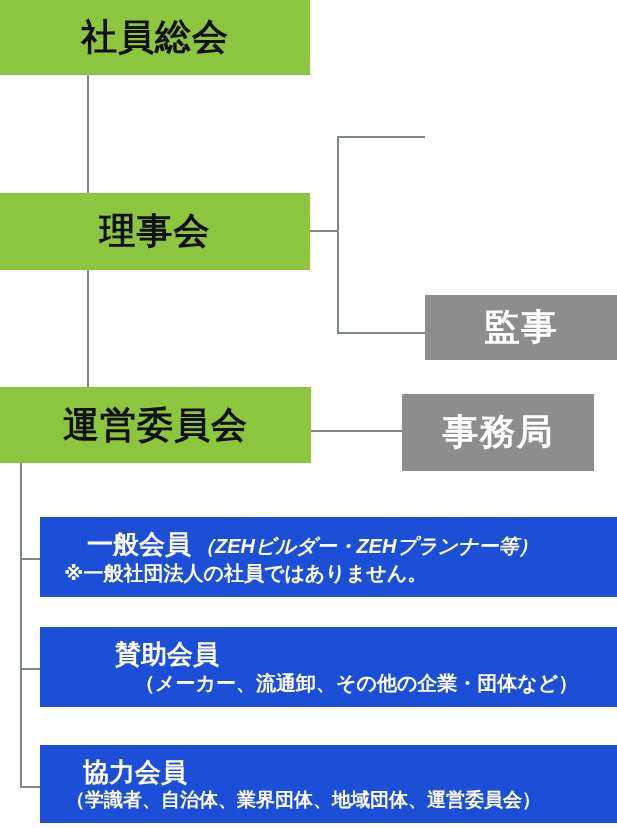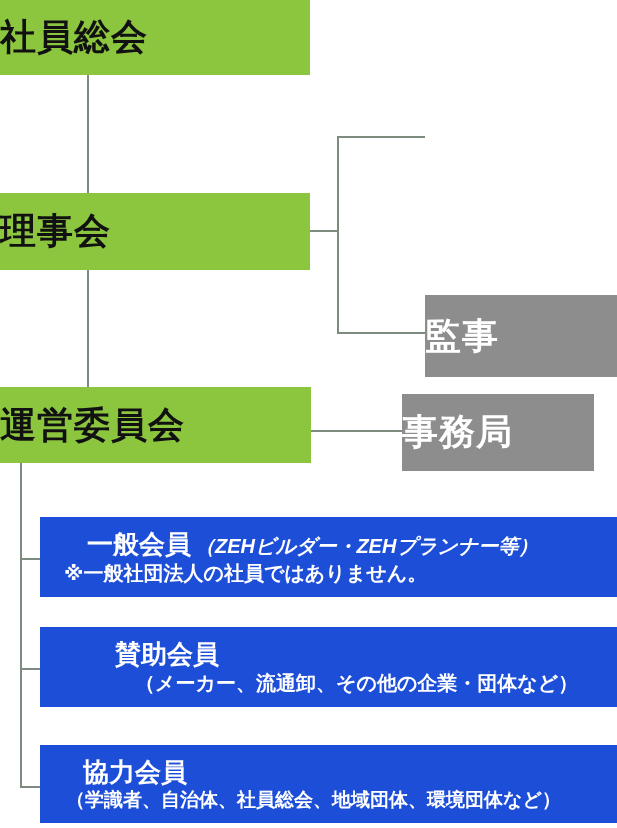--- a/index.html
+++ b/index.html
@@ -9,20 +9,21 @@
     height: 828px;
     background: #ffffff;
     overflow: hidden;
     font-family: "Liberation Sans", "DejaVu Sans", sans-serif;
   }
   .box {
     position: absolute;
     box-sizing: border-box;
     display: flex;
     align-items: center;
+    justify-content: center;
     font-weight: bold;
   }
   .box-green {
     background: #8cc63f;
     color: #111111;
     font-size: 36px;
     letter-spacing: 1px;
   }
   .box-gray {
     background: #8d8d8d;
@@ -47,21 +48,21 @@
   .member-sub   { font-size: 20px; font-weight: bold; }
   .line {
     position: absolute;
     background: #7d8c7e;
   }
   
   #node-general-meeting   { left: 0;   top: 0;   width: 310px; height: 75px; }
   #node-board             { left: 0;   top: 193px; width: 310px; height: 77px; }
   #node-steering          { left: 0;   top: 387px; width: 311px; height: 76px; }
   #node-advisor           { left: 425px; top: 98px;  width: 192px; height: 75px; }
-  #node-auditor           { left: 425px; top: 295px; width: 192px; height: 82px; }
+  #node-auditor           { left: 425px; top: 295px; width: 192px; height: 65px; }
   #node-secretariat       { left: 402px; top: 394px; width: 192px; height: 77px; }
   #node-general-member    { left: 40px; top: 517px; width: 577px; height: 80px; }
   #node-supporting-member { left: 40px; top: 627px; width: 577px; height: 80px; padding-left: 32px; }
   #node-cooperating-member{ left: 40px; top: 745px; width: 577px; height: 78px; }
 
   #node-general-member .row-1 { padding-left: 47px; }
   #node-general-member .row-2 { padding-left: 24px; }
   #node-supporting-member .row-1 { padding-left: 43px; }
   #node-supporting-member .row-2 { padding-left: 63px; }
   #node-cooperating-member .row-1 { padding-left: 43px; }
@@ -133,17 +134,17 @@
     <div class="row row-2">
       <span class="member-sub">（メーカー、流通卸、その他の企業・団体など）</span>
     </div>
   </div>
 
   <div class="box box-blue" id="node-cooperating-member">
     <div class="row row-1">
       <span class="member-title">協力会員</span>
     </div>
     <div class="row row-2">
-      <span class="member-sub">（学識者、自治体、社員総会、地域団体、環境団体など）</span>
+      <span class="member-sub">（学識者、自治体、業界団体、地域団体、運営委員会）</span>
     </div>
   </div>
 
 </div>
 
 </body></html>

